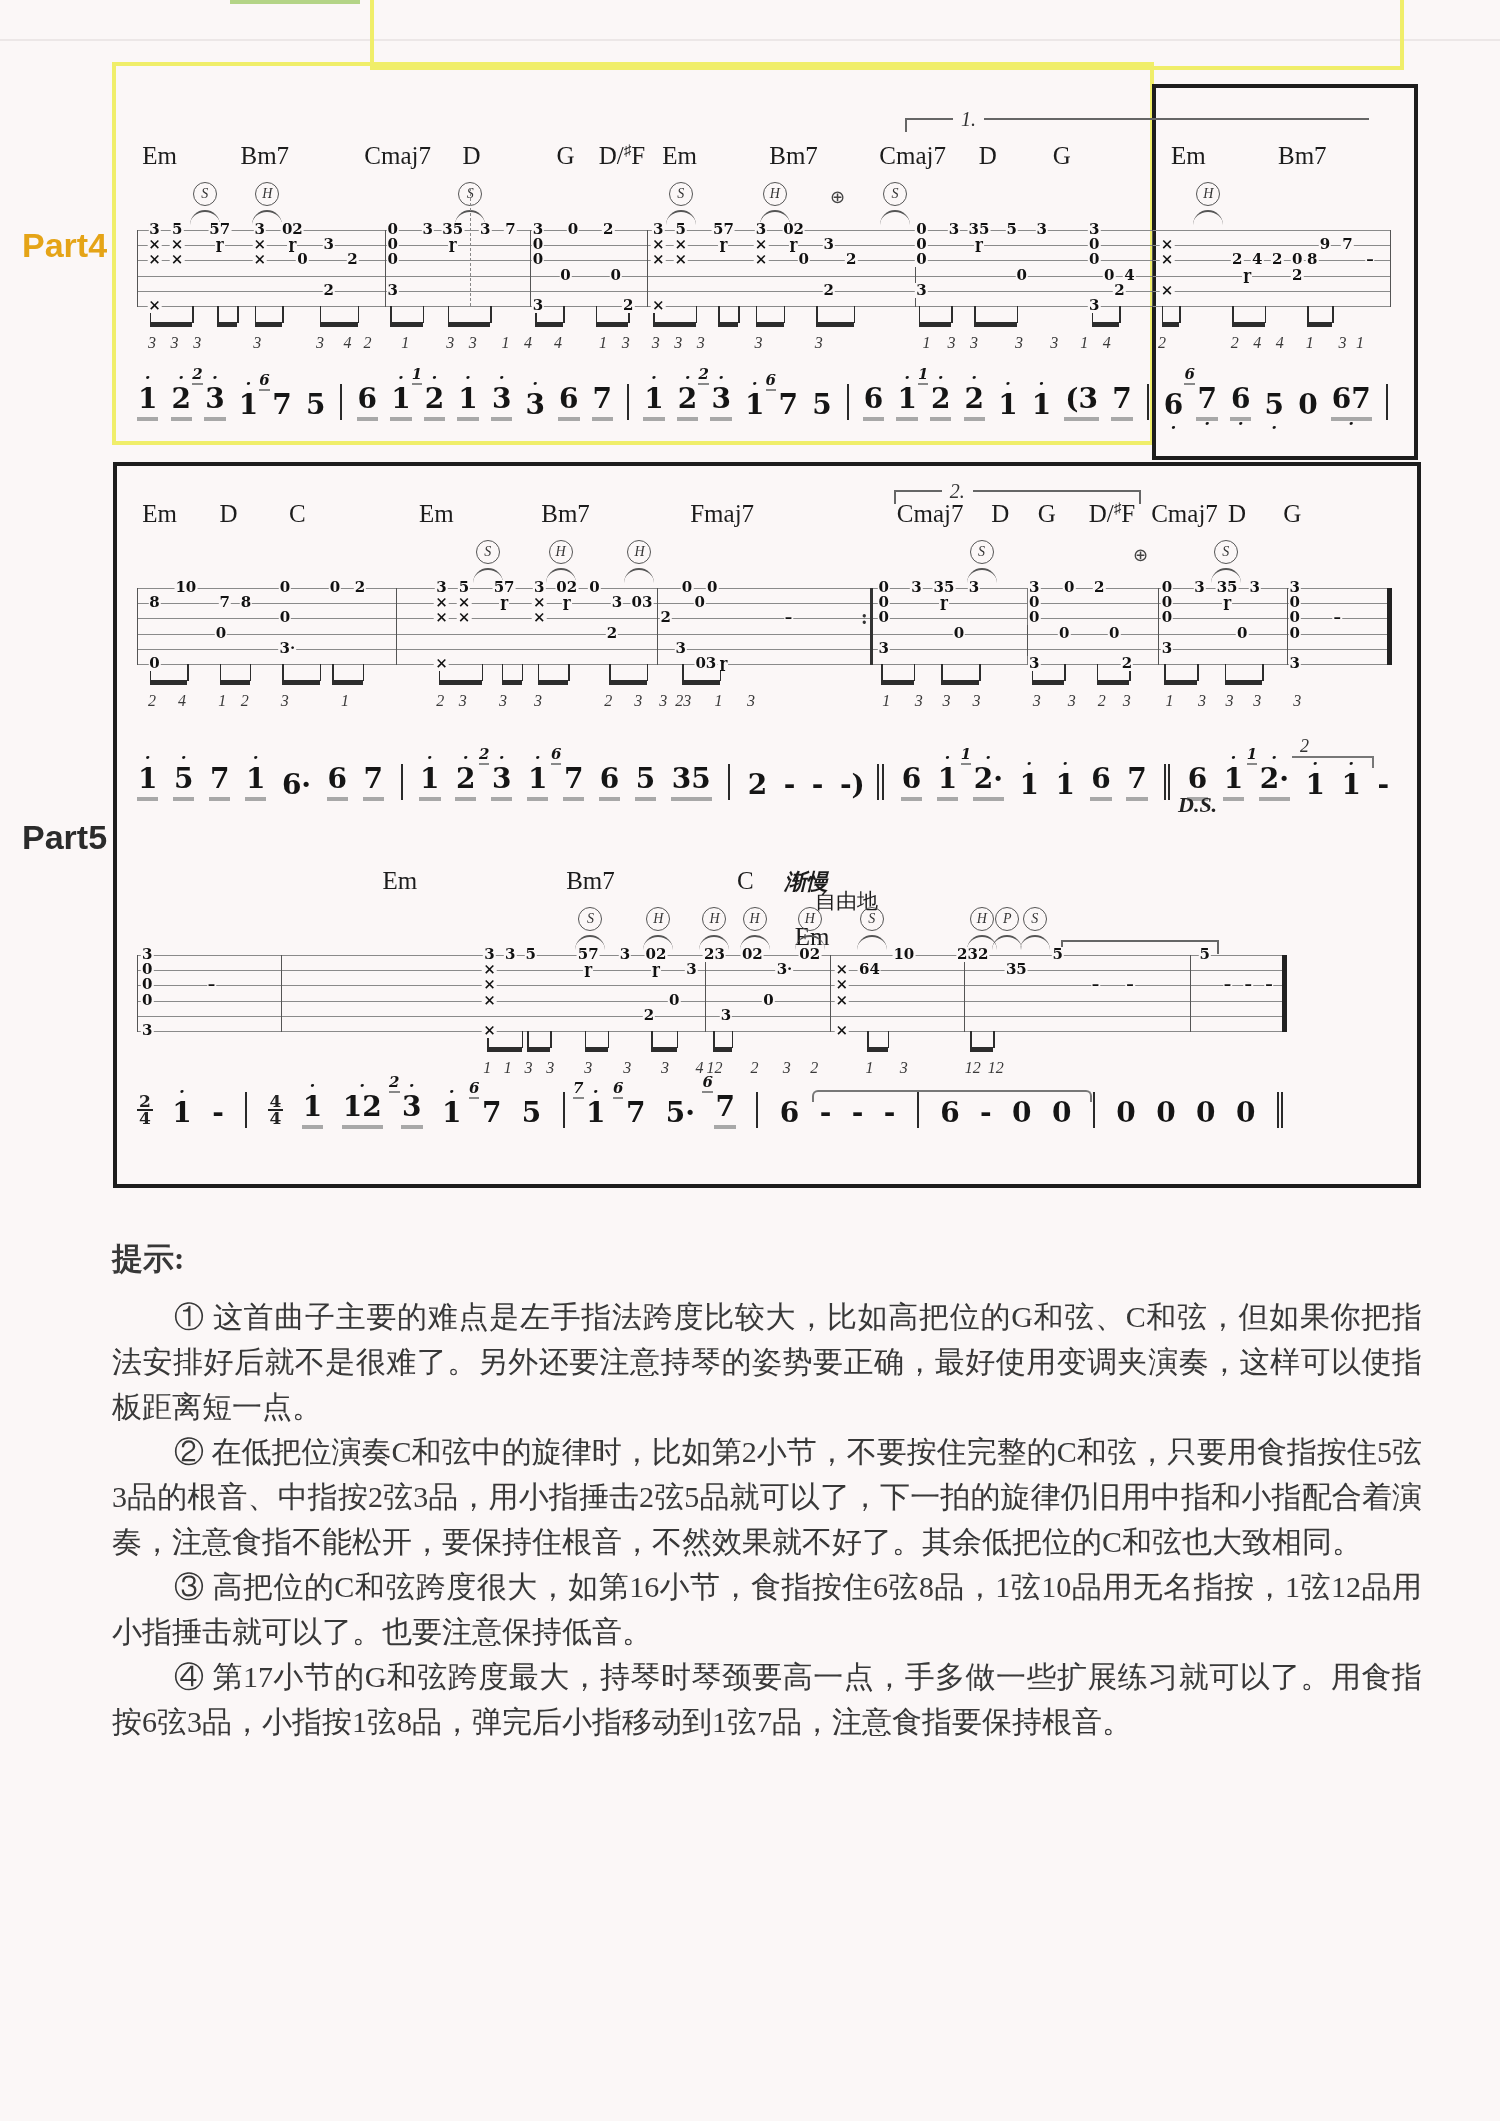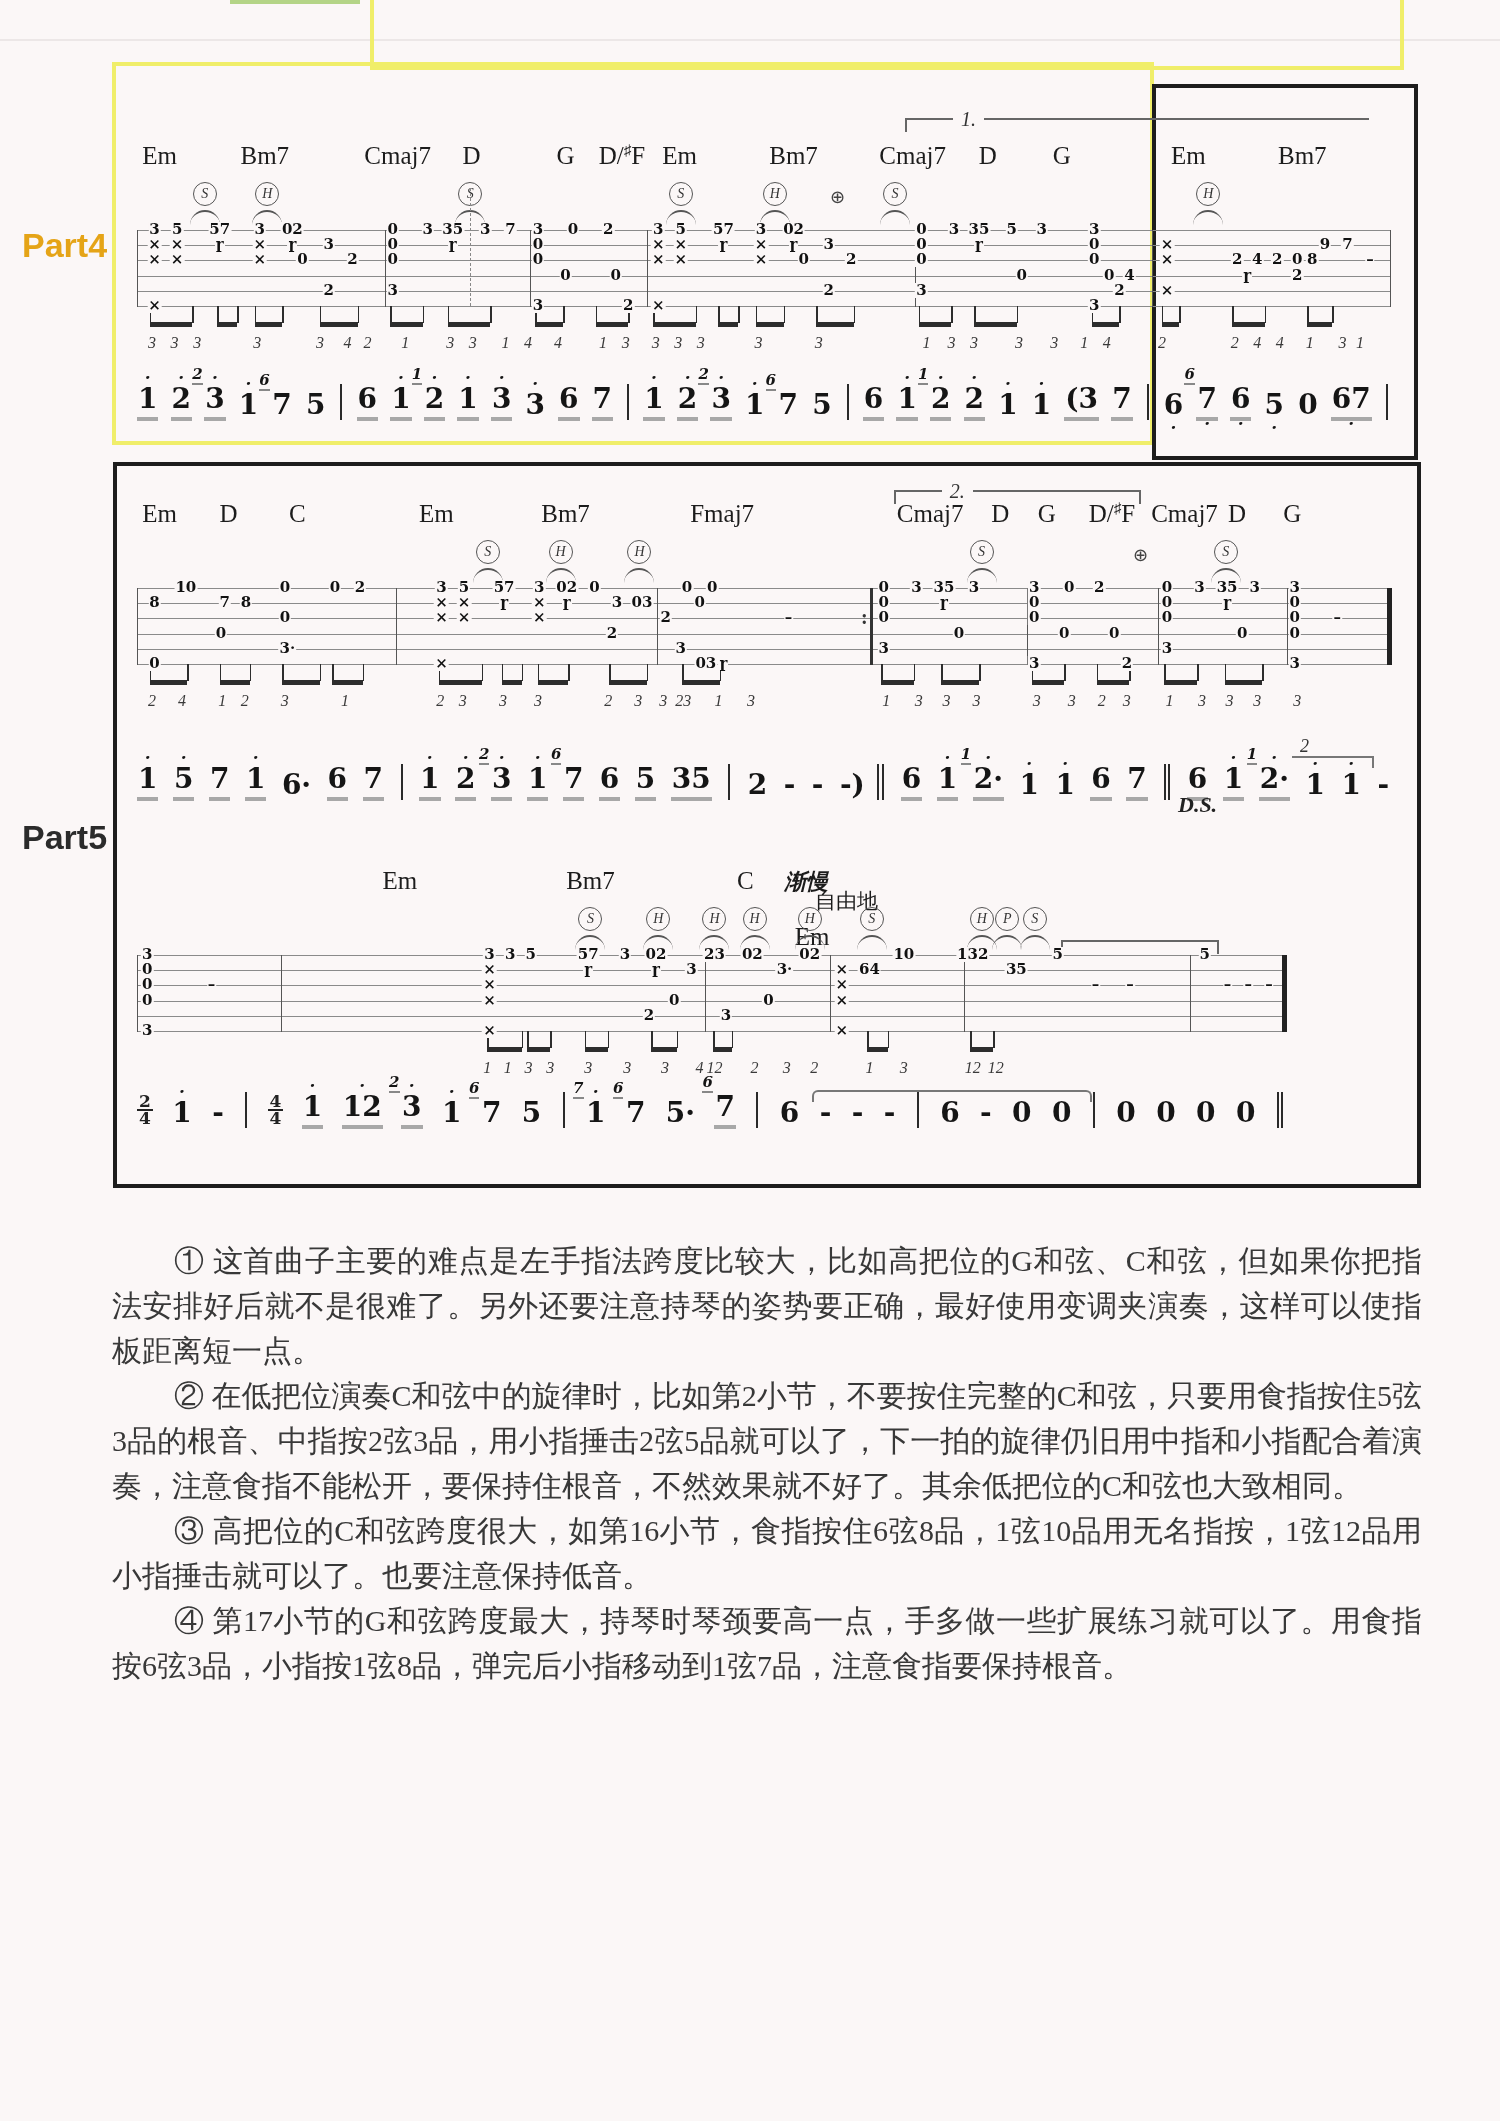--- a/index.html
+++ b/index.html
@@ -645,21 +645,21 @@
       <div class="tnote" style="left: 58.6%; top: 152px;">02</div>
       <div class="tnote" style="left: 56.4%; top: 167.2px;">3·</div>
       <div class="tnote" style="left: 55%; top: 197.6px;">0</div>
       <div class="tnote" style="left: 51.3%; top: 212.8px;">3</div>
       <div class="tnote" style="left: 61.4%; top: 167.2px;">×</div>
       <div class="tnote" style="left: 61.4%; top: 182.4px;">×</div>
       <div class="tnote" style="left: 61.4%; top: 197.6px;">×</div>
       <div class="tnote" style="left: 61.4%; top: 228px;">×</div>
       <div class="tnote" style="left: 63.8%; top: 167.2px;">64</div>
       <div class="tnote" style="left: 66.8%; top: 152px;">10</div>
-      <div class="tnote" style="left: 72.8%; top: 152px;">132</div>
+      <div class="tnote" style="left: 72.8%; top: 152px;">232</div>
       <div class="tnote" style="left: 76.6%; top: 167.2px;">35</div>
       <div class="tnote" style="left: 80.2%; top: 152px;">5</div>
       <div class="tnote" style="left: 83.5%; top: 182.4px;">–</div>
       <div class="tnote" style="left: 86.5%; top: 182.4px;">–</div>
       <div class="tnote" style="left: 93%; top: 152px;">5</div>
       <div class="tnote" style="left: 95%; top: 182.4px;">–</div>
       <div class="tnote" style="left: 96.8%; top: 182.4px;">–</div>
       <div class="tnote" style="left: 98.6%; top: 182.4px;">–</div>
       <div class="fing" style="left: 30.5%; top: 264px;">1</div>
       <div class="fing" style="left: 32.3%; top: 264px;">1</div>
@@ -718,18 +718,19 @@
         <span class="jbar dbl"></span>
       </div>
     </div>
 
   <div class="extra" style="left:1178px;top:792px;">D.S.</div>
   <div class="jpbracket" style="left:812px;top:1090px;width:276px;border-radius:6px 6px 0 0;"></div>
   <div class="jpbracket" style="left:1292px;top:756px;width:80px;border-bottom:none;border-left:none;"></div>
   <div class="jpbr2" style="left:1300px;top:736px;">2</div>
 
   <div class="tips">
+    <h3>提示:</h3>
     <p>① 这首曲子主要的难点是左手指法跨度比较大，比如高把位的G和弦、C和弦，但如果你把指法安排好后就不是很难了。另外还要注意持琴的姿势要正确，最好使用变调夹演奏，这样可以使指板距离短一点。</p>
     <p>② 在低把位演奏C和弦中的旋律时，比如第2小节，不要按住完整的C和弦，只要用食指按住5弦3品的根音、中指按2弦3品，用小指捶击2弦5品就可以了，下一拍的旋律仍旧用中指和小指配合着演奏，注意食指不能松开，要保持住根音，不然效果就不好了。其余低把位的C和弦也大致相同。</p>
     <p>③ 高把位的C和弦跨度很大，如第16小节，食指按住6弦8品，1弦10品用无名指按，1弦12品用小指捶击就可以了。也要注意保持低音。</p>
     <p>④ 第17小节的G和弦跨度最大，持琴时琴颈要高一点，手多做一些扩展练习就可以了。用食指按6弦3品，小指按1弦8品，弹完后小指移动到1弦7品，注意食指要保持根音。</p>
   </div>
 </div>
 
 </body></html>

